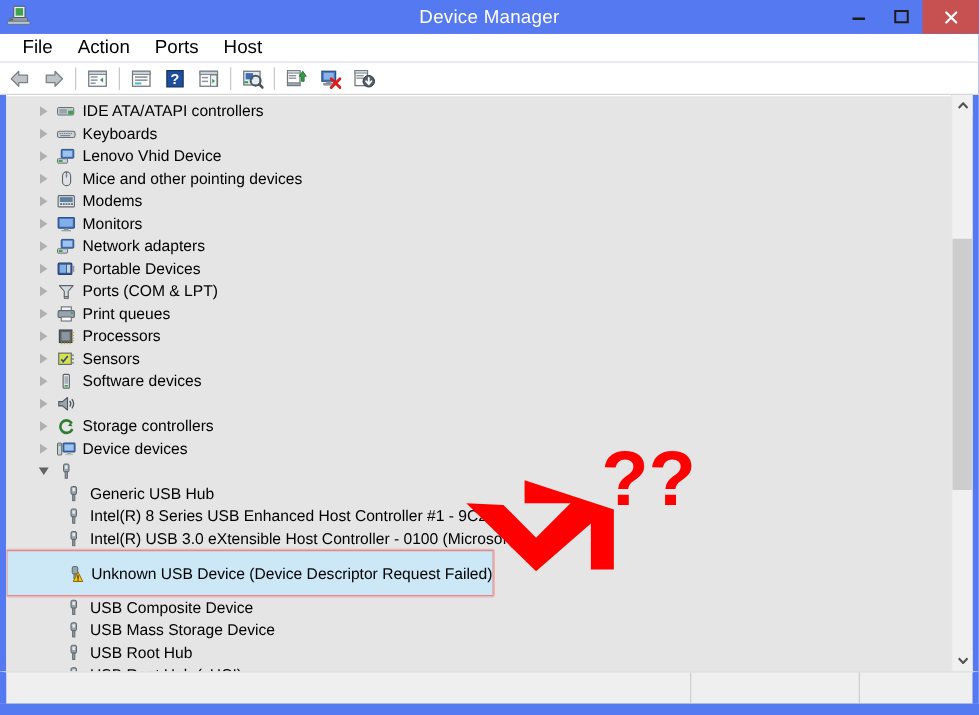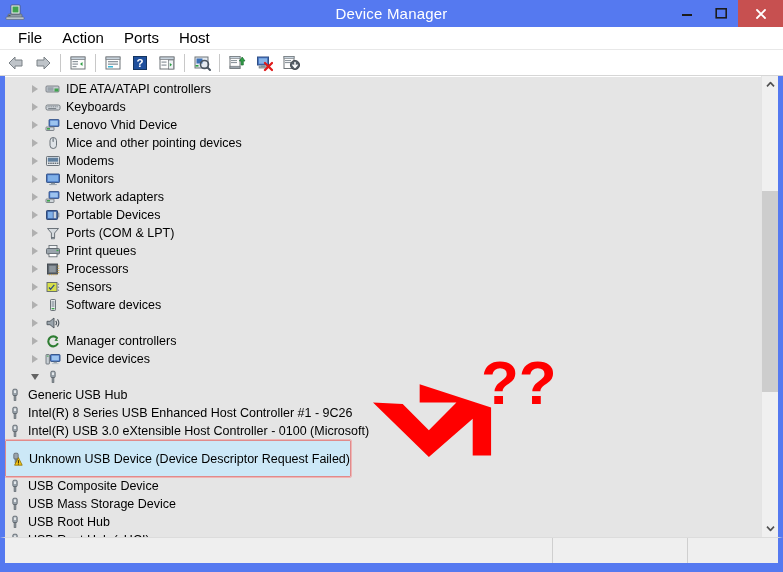--- a/index.html
+++ b/index.html
@@ -114,21 +114,21 @@
     display:flex; align-items:center; justify-content:center;
     flex: 0 0 16px;
   }
   .row .devicon {
     width: 20px; height: 18px;
     display:flex; align-items:center; justify-content:center;
     flex: 0 0 20px;
   }
   .row .label { padding-left: 3px; }
   .depth1 { padding-left: 22px; }
-  .depth2 { }
+  .depth2 { padding-left: 44px; }
 
   .row.selected {
     background: #cce8f7;
     border: 1px solid #e08b8b;
     outline: 1px solid #f0b4b4;
     width: fit-content;
     border-radius: 1px;
     height: 37px;
   }
 
@@ -567,21 +567,21 @@
         <div class="row depth1">
           <span class="expander">
               <span class="tri-closed"></span>
             </span>
           <span class="devicon">
             <svg width="16" height="14" viewBox="0 0 16 14">
               <path d="M12 4 A5 5 0 1 0 12.5 10" stroke="#2e7d32" stroke-width="2.1" fill="none" stroke-linecap="round"></path>
               <path d="M9.5 6.8 L13 7 L11.2 4" fill="#2e7d32"></path>
             </svg>
           </span>
-          <span class="label">Manager controllers</span>
+          <span class="label">Storage controllers</span>
         </div>
 
         <div class="row depth1">
           <span class="expander">
               <span class="tri-closed"></span>
             </span>
           <span class="devicon">
             <svg width="16" height="14" viewBox="0 0 16 14">
               <rect x="1" y="2.5" width="3.4" height="9.5" rx="0.6" fill="#c9d0d6" stroke="#5d656c" stroke-width="0.8"></rect>
               <rect x="1.8" y="3.6" width="1.8" height="1" fill="#3fa34d"></rect>

